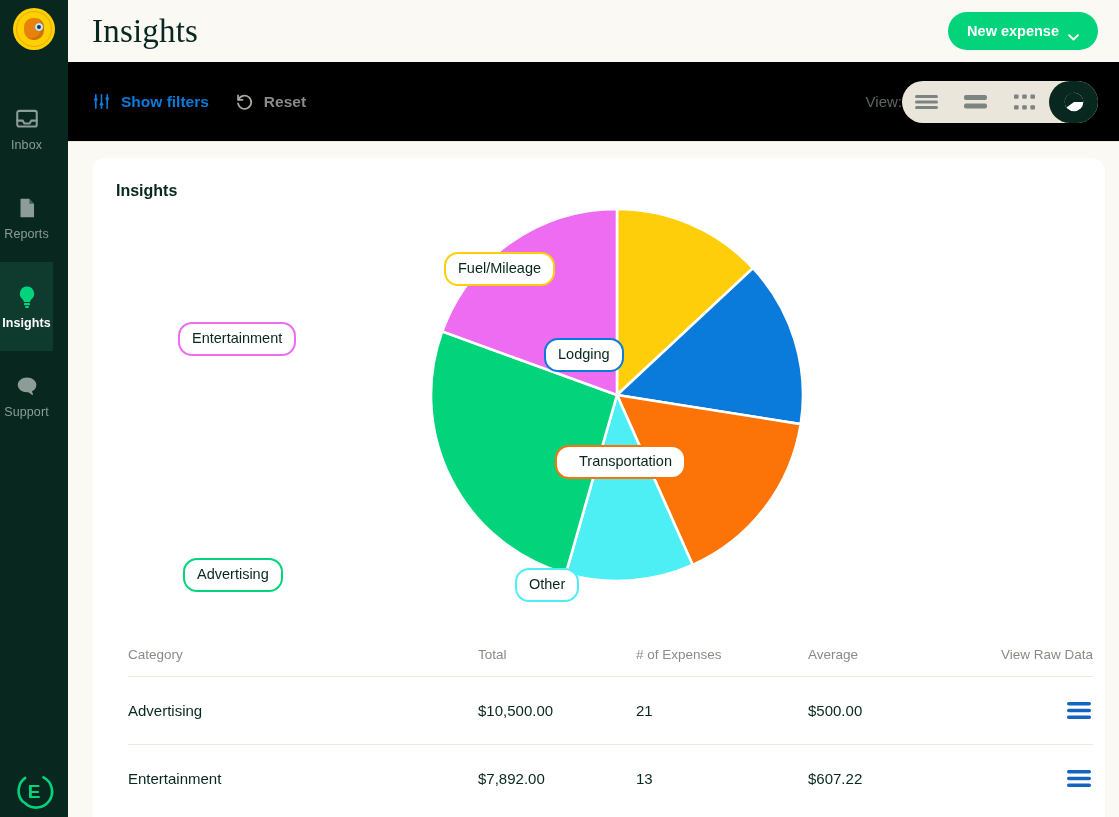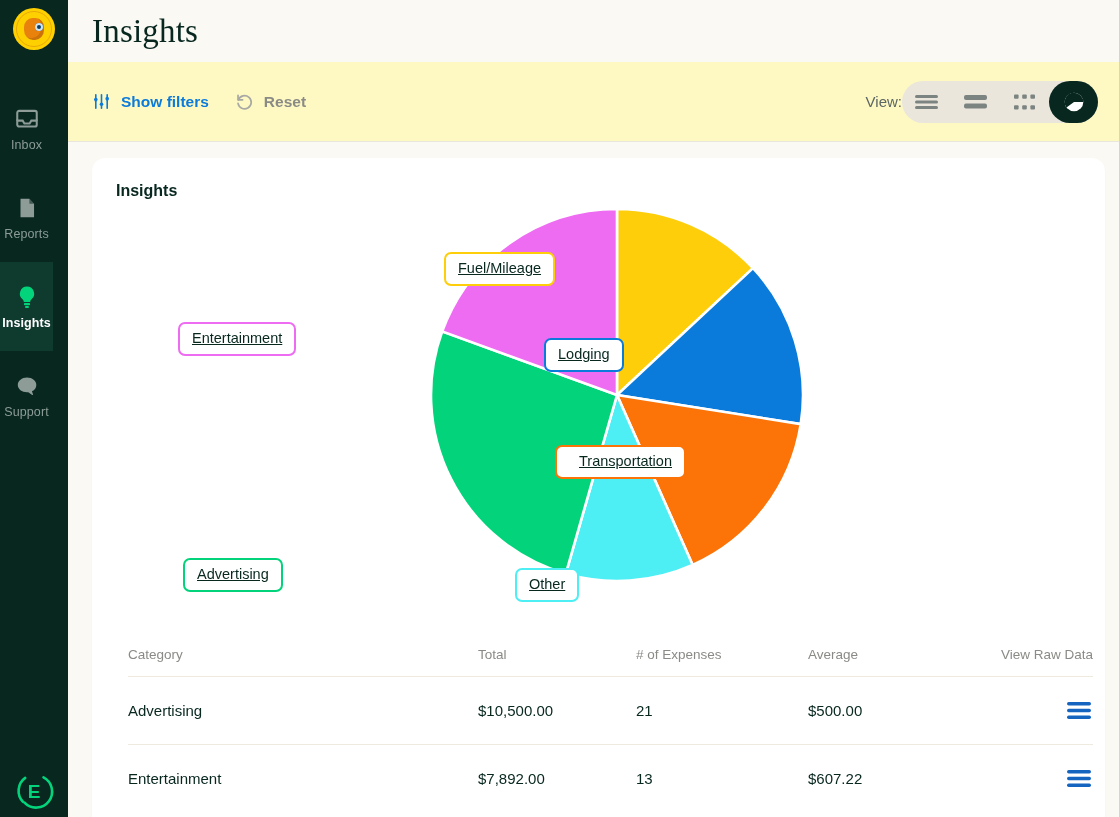--- a/index.html
+++ b/index.html
@@ -90,21 +90,21 @@
     height: 38px; padding: 0 19px;
     font-size: 14.5px; font-weight: bold; font-family: "Liberation Sans", sans-serif;
     display: flex; align-items: center; gap: 9px; cursor: pointer;
   }
   .chev { width: 11px; height: 7px; display:block; }
 
   .filterbar {
     height: 80px; flex: 0 0 80px;
     display: flex; align-items: center; justify-content: space-between;
     padding: 0 21px 0 24px;
-    background: #fef9c3;
+    background: #000000;
     border-bottom: 1px solid #E9E6DC;
   }
   .filters-left { display: flex; align-items: center; gap: 26px; }
   .filter-btn {
     display: flex; align-items: center; gap: 10px;
     background: none; border: none; cursor: pointer;
     font-family: "Liberation Sans", sans-serif;
     font-size: 15.5px; font-weight: bold;
   }
   .filter-btn.show { color: #0B7BDB; }
@@ -135,27 +135,26 @@
   }
   .card-title { font-size: 16px; font-weight: bold; color: #07271F; }
 
   .chart-area { position: relative; height: 420px; margin-top: 4px; }
   .pie-svg { position: absolute; left: 305px; top: 6px; }
 
   .callout {
     position: absolute;
     background: #FFFFFF;
     border: 2px solid #CCC;
-    border-radius: 7px;
+    border-radius: 14px;
     padding: 6px 12px 7px 12px;
     font-size: 14.5px; color: #07271F;
     white-space: nowrap;
     line-height: 1.2;
     cursor: pointer;
-    text-decoration: underline;
   }
 
   
   .table { margin-top: 8px; width: 100%; margin-left: 12px; }
   .trow { display: flex; align-items: center; }
   .thead { height: 44px; color: #8A8A86; font-size: 13.5px; }
   .tbody-row { height: 68px; border-top: 1px solid #EEEAE0; font-size: 15px; color: #07271F; }
   .c-cat { width: 350px; }
   .c-tot { width: 158px; }
   .c-num { width: 172px; }
@@ -233,20 +232,28 @@
           <text x="21" y="28.5" text-anchor="middle" font-family="Liberation Sans, sans-serif" font-size="19" font-weight="bold" fill="#03D47C">E</text>
         </svg>
       </span>
     </div>
   </nav>
 
   <div class="main">
 
     <div class="topbar">
       <h1 class="page-title">Insights</h1>
+      <button class="new-expense">
+        <span>New expense</span>
+        <span class="chev">
+          <svg viewBox="0 0 12 8" width="11" height="7">
+              <path d="M1 1.4L6 6.3l5-4.9" fill="none" stroke="#FFFFFF" stroke-width="2.1" stroke-linecap="round" stroke-linejoin="round"></path>
+            </svg>
+        </span>
+      </button>
     </div>
 
     <div class="filterbar">
       <div class="filters-left">
         <button class="filter-btn show">
           <span class="filter-ico">
             <svg viewBox="0 0 20 20" width="19" height="19">
               <g stroke="#0B7BDB" stroke-width="1.7" stroke-linecap="round">
                 <line x1="4" y1="3" x2="4" y2="6.2"></line>
                   <line x1="4" y1="9.8" x2="4" y2="17"></line>

